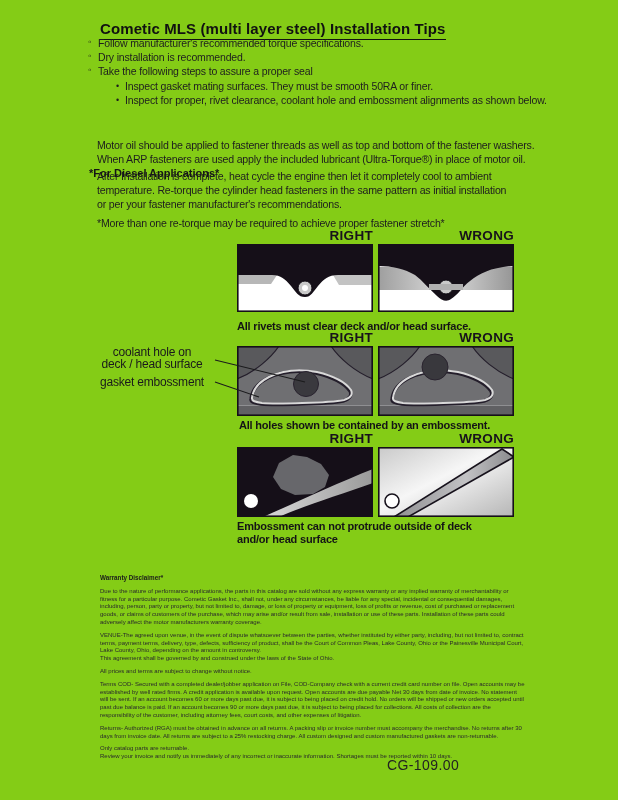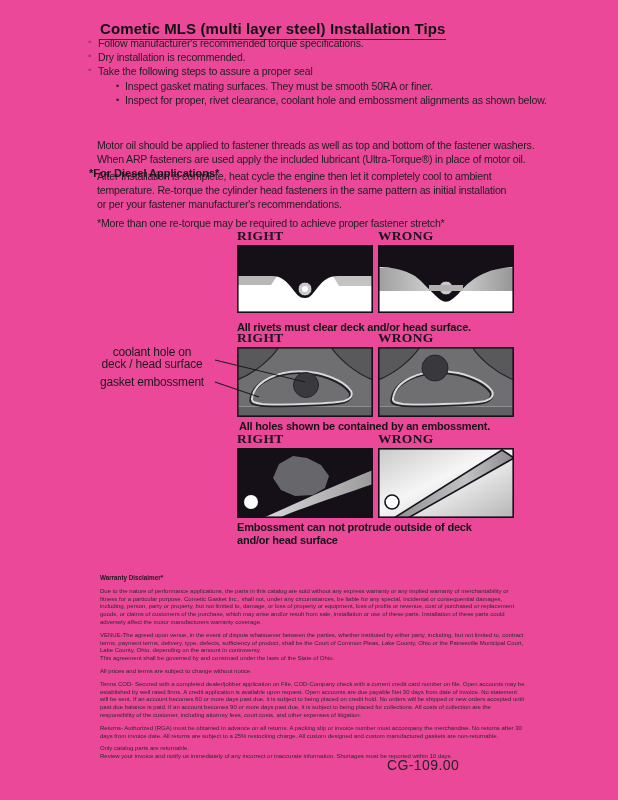--- a/index.html
+++ b/index.html
@@ -1,18 +1,18 @@
 <!DOCTYPE html>
 <html><head>
 <meta charset="utf-8">
 <style>
   * { margin:0; padding:0; box-sizing:border-box; }
   html,body { background:#ffffff; }
   .page {
-    position:relative; width:618px; height:800px; background:#ec4899;
+    position:relative; width:618px; height:800px; background:#84cc16;
     font-family:"Liberation Sans", sans-serif; color:#1d1d1f; overflow:hidden;
   }
   .abs { position:absolute; }
 
   .title {
     left:100px; top:20px; font-size:15px; font-weight:bold; color:#111;
     letter-spacing:0.1px;
   }
   .title span { border-bottom:1.7px solid #111; padding-bottom:1.5px; }
 
@@ -24,22 +24,22 @@
 
   .h2 { left:89px; top:119px; font-size:11px; font-weight:bold; color:#141416;margin-top:48px; }
   .body-par { left:97px; width:460px; font-size:10.6px; line-height:14px;
               letter-spacing:-0.2px; white-space:pre-line; }
   .p1 { top:138px; }
   .p2 { top:169px; }
   .p3 { top:216px; }
 
   .fig { left:237px; width:277px; }
   .lblrow { display:flex; gap:5px; }
-  .lblrow .lbl { width:136px; text-align:left; font-size:13.5px; font-weight:bold;
-                 color:#17121c; letter-spacing:0.3px;font-family:Liberation Serif, serif; }
+  .lblrow .lbl { width:136px; text-align:right; font-size:13.5px; font-weight:bold;
+                 color:#17121c; letter-spacing:0.3px; }
   .panelrow { display:flex; gap:5px; margin-top:1px; }
   .panelrow svg { display:block; }
   .caption { font-size:11px; font-weight:bold; letter-spacing:-0.2px; color:#141416;
              white-space:pre-line; line-height:12.5px; }
   .fig1 { top:228px; }
   .fig1 .caption { margin-top:8px; }
   .fig2 { top:330px; }
   .fig2 .caption { margin-top:3px; margin-left:2px; }
   .fig3 { top:431px; }
   .fig3 .caption { margin-top:3px; }

